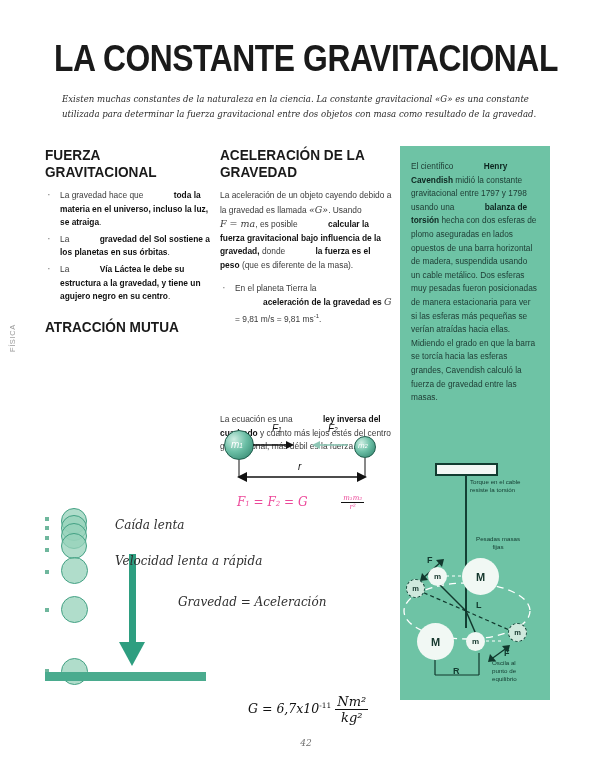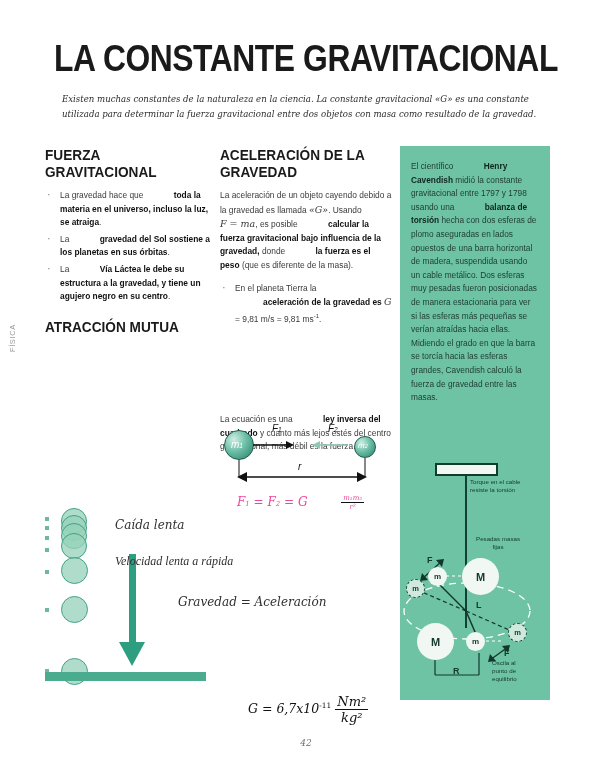--- a/index.html
+++ b/index.html
@@ -288,21 +288,21 @@
     <div class="circ" style="left:16px; top:11px; width:26px; height:26px;"></div>
     <div class="circ" style="left:16px; top:21px; width:26px; height:26px;"></div>
     <div class="circ" style="left:16px; top:45px; width:27px; height:27px;"></div>
     <div class="circ" style="left:16px; top:84px; width:27px; height:27px;"></div>
     <div class="circ" style="left:16px; top:146px; width:27px; height:27px;"></div>
 
     <div class="arrow-shaft"></div>
     <div class="arrow-head"></div>
 
     <div class="fall-lbl" style="left:70px; top:6px;">Caída lenta</div>
-    <div class="fall-lbl" style="left:70px; top:42px;font-family:Liberation Serif, serif;">Velocidad lenta a rápida</div>
+    <div class="fall-lbl" style="left:70px; top:42px;">Velocidad lenta a rápida</div>
     <div class="fall-lbl" style="left:104px; top:83px;padding-left:29px;">Gravedad = Aceleración</div>
   </div>
   <div class="ground"></div>
 
   <div class="col2">
     <div class="col-head">ACELERACIÓN DE LA GRAVEDAD</div>
     <p class="para">La aceleración de un objeto cayendo debido a la gravedad es llamada <span class="mathi">«G»</span>. Usando <span class="mathi">F&nbsp;=&nbsp;ma</span>, es posible <b>calcular la fuerza gravitacional bajo influencia de la gravedad,</b> donde <b>la fuerza es el peso</b> (que es diferente de la masa).</p>
     <ul class="bullets">
       <li>En el planeta Tierra la <b>aceleración de la gravedad es</b> <span class="mathi">G</span> = 9,81 m/s = 9,81 ms<sup style="font-size:6px;">-1</sup>.</li>
     </ul>

